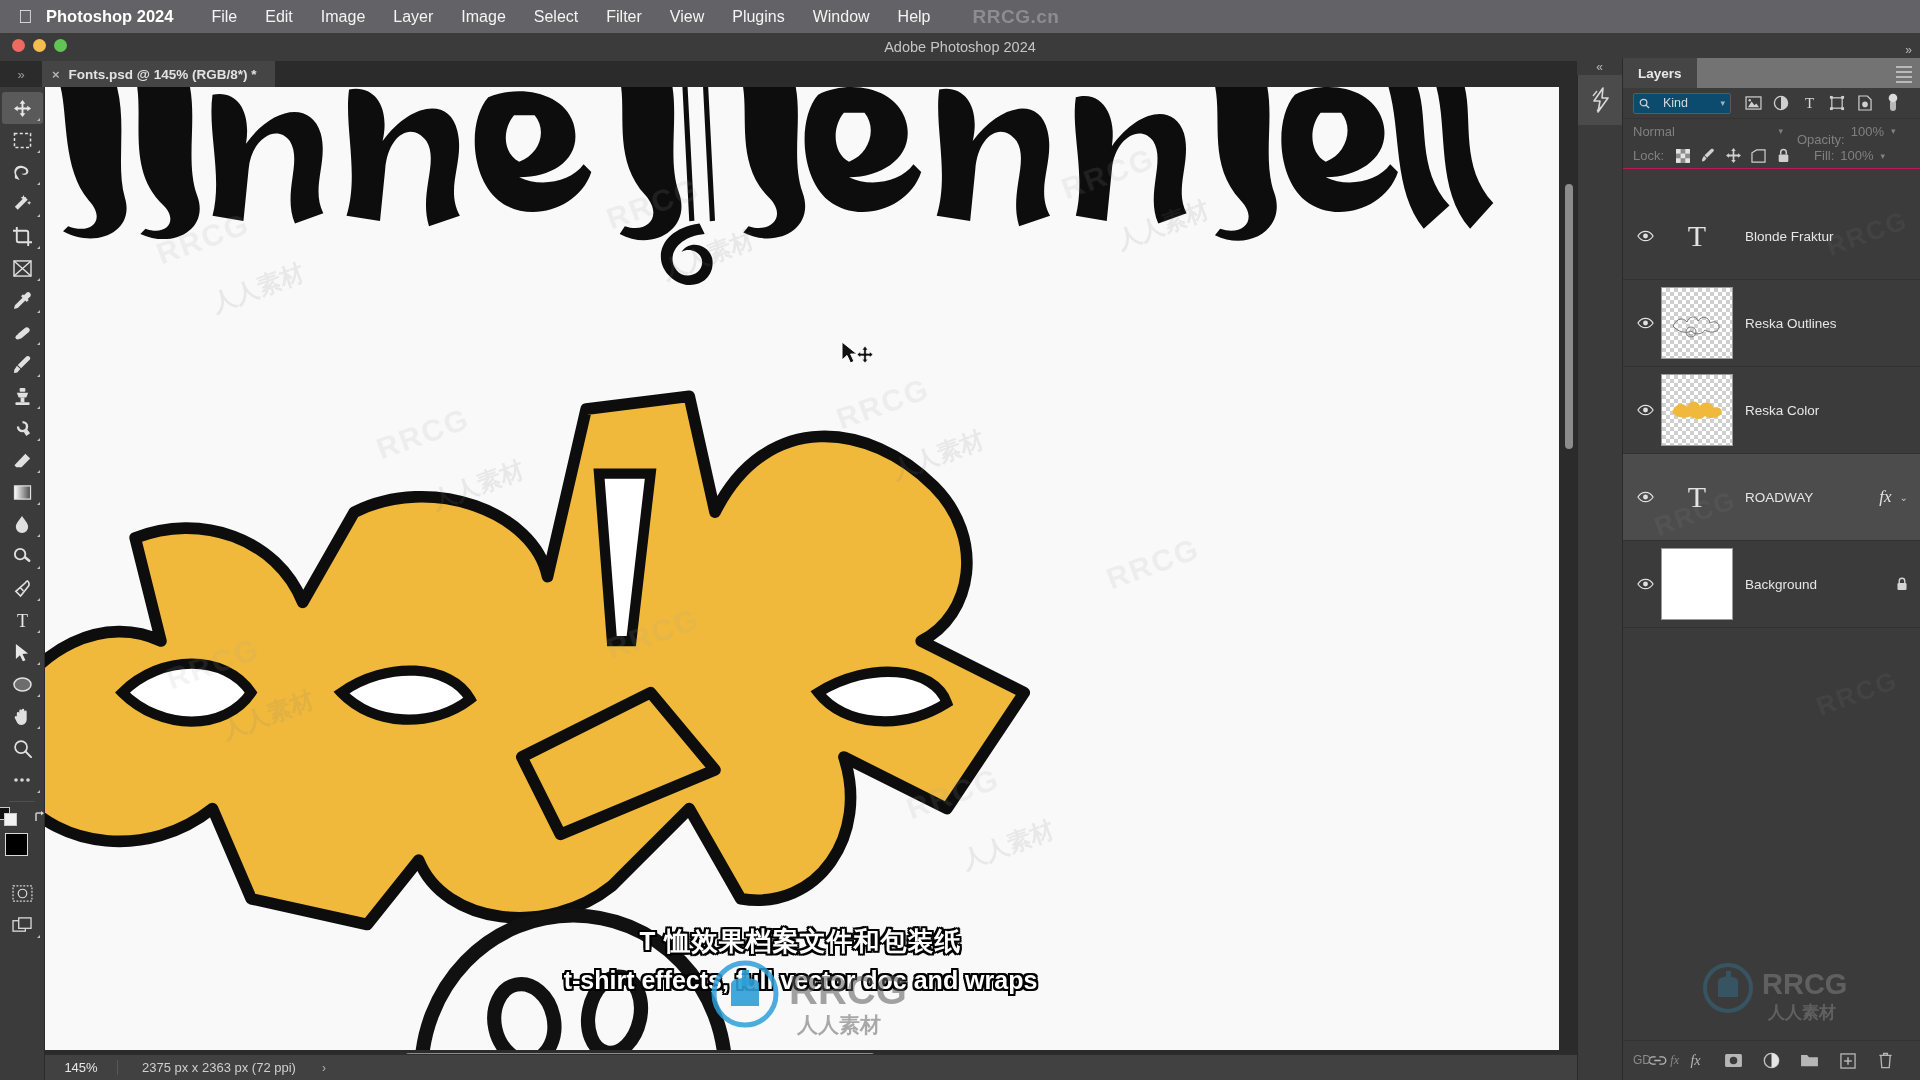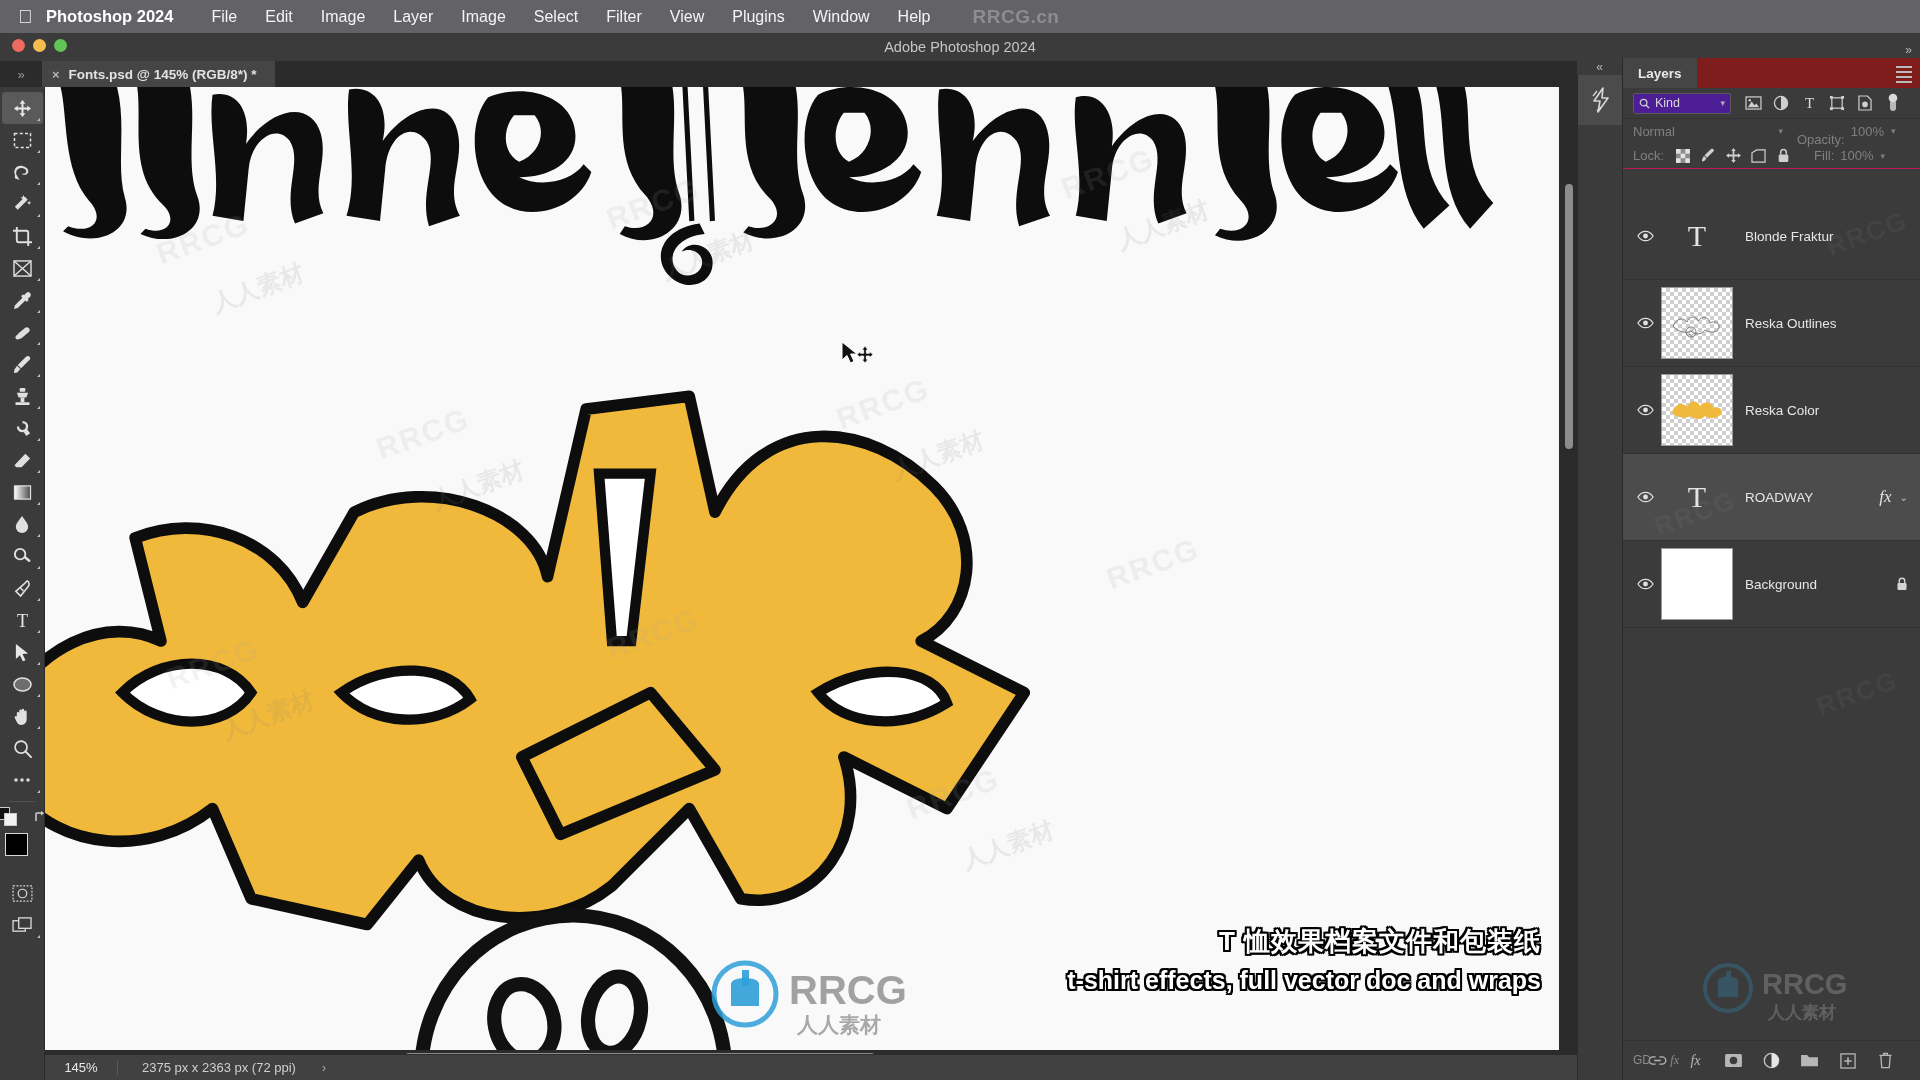--- a/index.html
+++ b/index.html
@@ -90,21 +90,21 @@
     border-top:1px solid #2d2d2d;
   }
   .st-zoom { width:72px; text-align:center; font-weight:normal; color:#e8e8e8; }
   .st-divider { width:1px; height:15px; background:#585858; }
   .st-dims { padding-left:24px; color:#cfcfcf; }
   .st-arrow { padding-left:26px; color:#b0b0b0; font-size:12px; }
 
   
   .subs {
     position:absolute; left:15px; right:18px; bottom:55px;
-    text-align:right; pointer-events:none;
+    text-align:center; pointer-events:none;
   }
   .sub-cn {
     font-size:26px; font-weight:bold; color:#ffffff; letter-spacing:1px;
     text-shadow:-2px -2px 0 #000, 2px -2px 0 #000, -2px 2px 0 #000, 2px 2px 0 #000,
                  0 -2px 0 #000, 0 2px 0 #000, -2px 0 0 #000, 2px 0 0 #000;
     margin-bottom:7px;
   }
   .sub-en {
     font-size:25px; font-weight:bold; color:#ffffff;
     text-shadow:-2px -2px 0 #000, 2px -2px 0 #000, -2px 2px 0 #000, 2px 2px 0 #000,
@@ -122,30 +122,30 @@
     position:absolute; top:58px; right:298px; width:45px; height:17px;
     display:flex; align-items:center; justify-content:center;
     color:#b9b9b9; font-size:12px; background:#3b3b3b;
   }
 
   
   .panel {
     position:absolute; top:58px; right:0; width:298px; bottom:0;
     background:#3b3b3b; border-left:1px solid #2a2a2a;
   }
-  .panel-tabs { height:30px; background:#7f1d1d; display:flex; align-items:stretch; position:relative; }
+  .panel-tabs { height:30px; background:#737373; display:flex; align-items:stretch; position:relative; }
   .panel-tab { padding:0 15px; display:flex; align-items:center; font-size:13.5px; font-weight:bold; color:#e8e8e8; background:#454545; }
   .panel-menu { position:absolute; right:8px; top:8px; width:16px; }
   .panel-menu span { display:block; height:2px; background:#b9b9b9; margin-bottom:3px; }
   .panel-expand { position:absolute; right:8px; top:-15px; color:#b9b9b9; font-size:12px; }
 
   .filter-row { height:30px; display:flex; align-items:center; padding:0 10px; gap:0; background:#3b3b3b; }
   .kind-select {
-    width:98px; height:21px; background:#4c1d95; border:1px solid #5a5a5a; border-radius:2px;
-    display:flex; align-items:center; padding:0 5px; gap:5px; font-size:12.5px; color:#d8d8d8;
+    width:98px; height:21px; background:#0c4a6e; border:1px solid #5a5a5a; border-radius:2px;
+    display:flex; align-items:center; padding:0 5px; gap:13px; font-size:12.5px; color:#d8d8d8;
   }
   .kind-chev { margin-left:auto; font-size:9px; color:#b0b0b0; }
   .filter-icons { display:flex; align-items:center; gap:0; margin-left:8px; }
   .fi { width:28px; height:24px; display:flex; align-items:center; justify-content:center; }
 
   .blend-row {
     height:25px; display:flex; align-items:center; padding:0 10px; font-size:13px; color:#808080;
     border-top:1px solid #333; gap:0;
   }
   .blend-box { width:150px; display:flex; align-items:center; }

